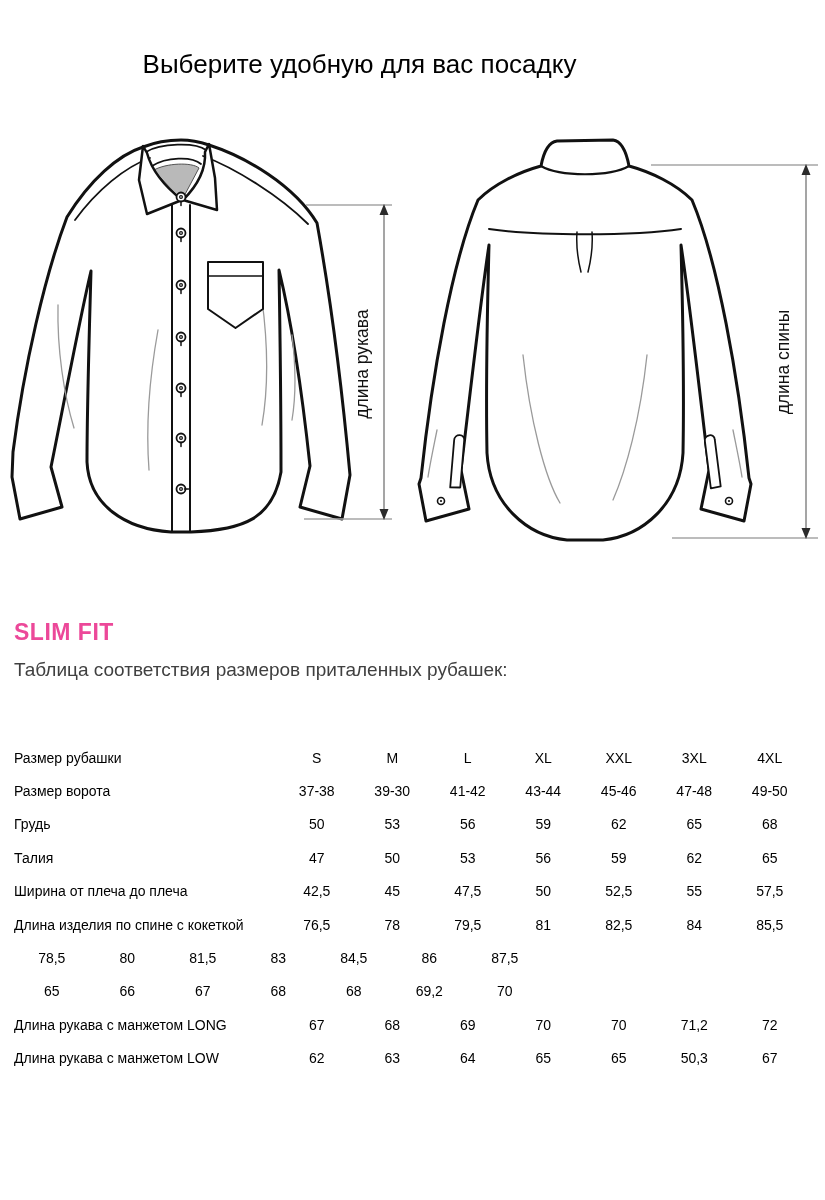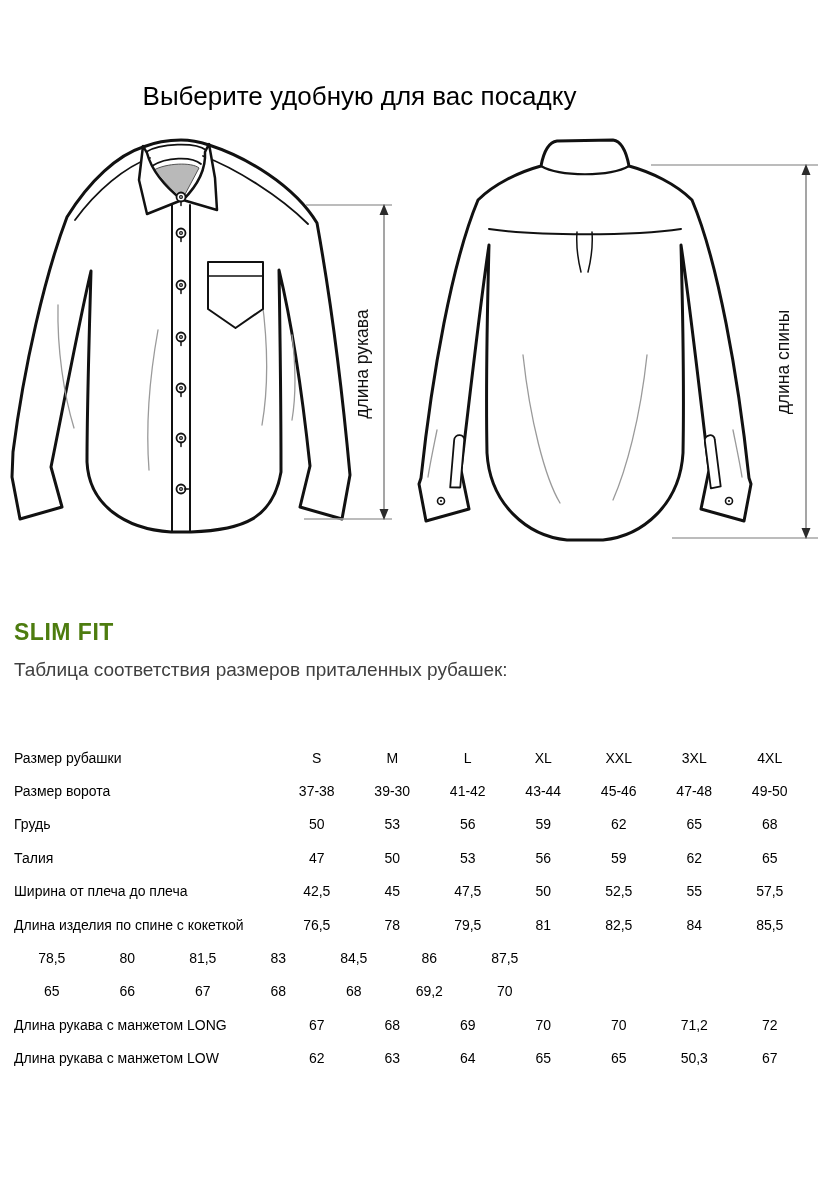--- a/index.html
+++ b/index.html
@@ -2,27 +2,27 @@
 <html><head>
 <meta charset="utf-8">
 <style>
   html,body{margin:0;padding:0;}
   body{
     width:825px;height:1200px;background:#ffffff;position:relative;
     font-family:"Liberation Sans",sans-serif;color:#000;overflow:hidden;
   }
   .page-title{
     position:absolute;top:49px;left:0;width:719px;text-align:center;
-    font-size:26px;line-height:30px;color:#000;margin-top:32px;
+    font-size:26px;line-height:30px;color:#000;
   }
   .diagram-wrap{position:absolute;top:115px;left:0;width:825px;height:460px;}
   svg{display:block;}
   .slim-heading{
     position:absolute;top:619px;left:14px;font-size:23px;font-weight:bold;
-    letter-spacing:0.5px;color:#4d7c0f;
+    letter-spacing:0.5px;color:#ec4899;
   }
   .table-intro{
     position:absolute;top:659px;left:14px;font-size:19px;color:#404040;
   }
   .size-table{position:absolute;top:741px;left:14px;width:795px;}
   .t-row{display:flex;align-items:center;height:33.4px;font-size:14px;}
   .t-label{width:265px;flex:0 0 265px;white-space:nowrap;text-align:left;}
   .t-cell{width:75.5px;flex:0 0 75.5px;text-align:center;white-space:nowrap;}
 </style>
 </head>

